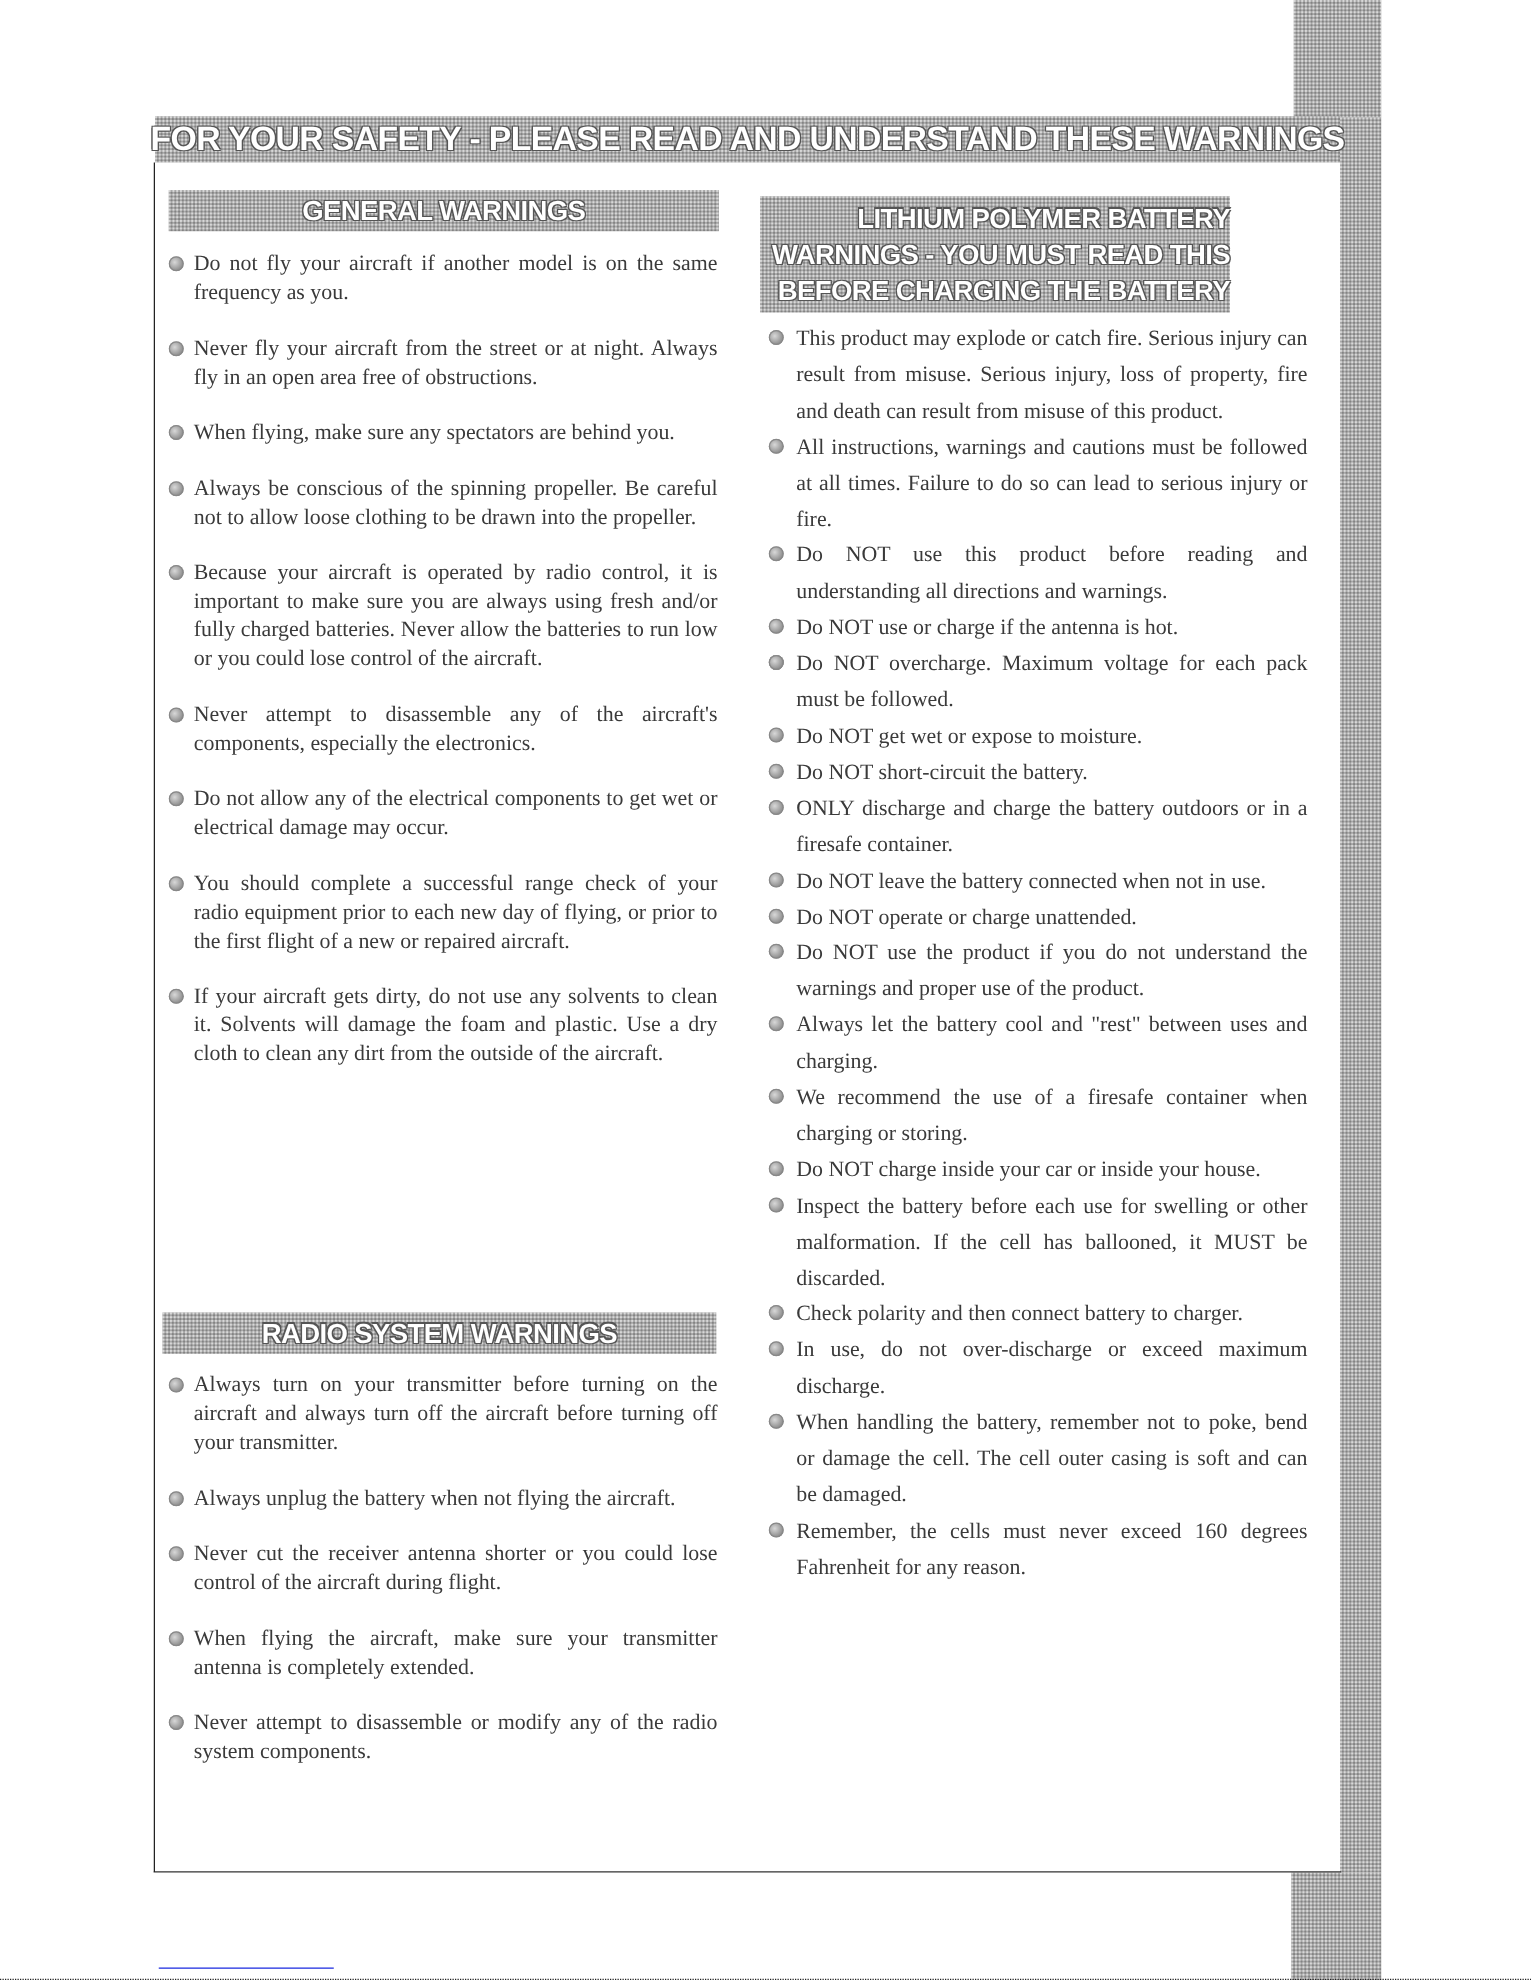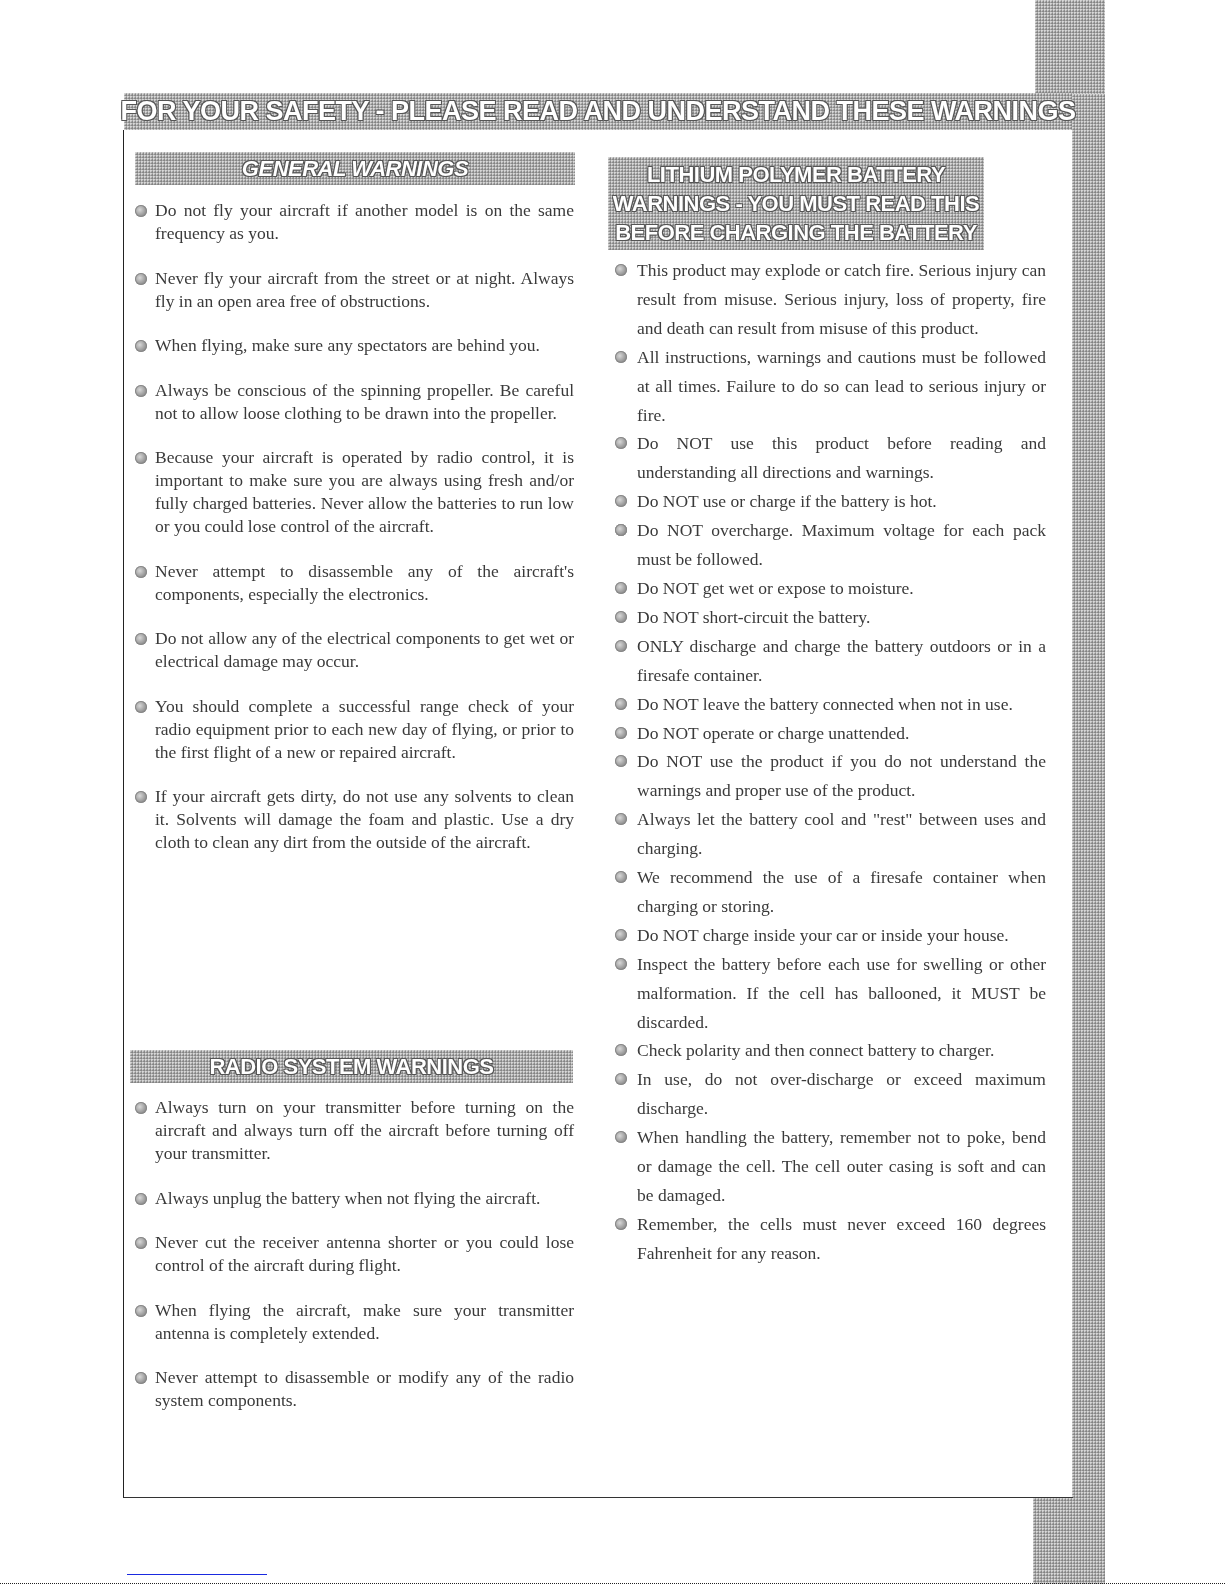--- a/index.html
+++ b/index.html
@@ -22,27 +22,28 @@
   
   .frame { position: absolute; left: 123px; top: 130px; width: 949px; height: 1367px;
            border-left: 1.5px solid #222; border-bottom: 1.5px solid #333; }
 
   .banner { position: absolute; left: 124px; top: 93px; width: 948px; height: 37px;
             display: flex; align-items: center; justify-content: center; }
   .banner-text, .section-title {
     color: #ffffff; font-weight: bold; text-transform: uppercase;
     text-shadow: -1px -1px 0 #555, 1px -1px 0 #555, -1px 1px 0 #555, 1px 1px 0 #555;
     letter-spacing: -0.5px;
+    text-align: right;
   }
   .banner-text { font-size: 27px; white-space: nowrap; }
 
   .section-head { position: absolute; display: flex; align-items: center; justify-content: center;
                   text-align: center; }
   .section-title { font-size: 22px; line-height: 29px; }
-  #general-head { left: 135px; top: 152px; width: 440px; height: 33px; font-style: italic; }
+  #general-head { left: 135px; top: 152px; width: 440px; height: 33px; }
   #radio-head   { left: 130px; top: 1050px; width: 443px; height: 33px; }
   #lipo-head    { left: 608px; top: 157px; width: 376px; height: 93px; }
   #lipo-head .section-title { width: 420px; }
 
   ul { list-style: none; margin: 0; padding: 0; position: absolute; }
   li { position: relative; text-align: justify; font-size: 17.5px; font-family: Liberation Serif, serif; }
   .bullet { position: absolute; width: 12px; height: 12px; border-radius: 50%;
             background: radial-gradient(circle at 40% 40%, #d8d8d8 0%, #9a9a9a 55%, #6e6e6e 100%);
             box-shadow: inset 0 0 0 1px #888; }
 
@@ -101,21 +102,21 @@
     <li><span class="bullet"></span><span>Never attempt to disassemble or modify any of the radio system components.</span></li>
   </ul>
 
 <div id="lipo-head" class="section-head halftone">
   <span class="section-title">LITHIUM POLYMER BATTERY WARNINGS - YOU MUST READ THIS BEFORE CHARGING THE BATTERY</span>
 </div>
 <ul id="lipo-list">
     <li><span class="bullet"></span><span>This product may explode or catch fire. Serious injury can result from misuse. Serious injury, loss of property, fire and death can result from misuse of this product.</span></li>
     <li><span class="bullet"></span><span>All instructions, warnings and cautions must be followed at all times. Failure to do so can lead to serious injury or fire.</span></li>
     <li><span class="bullet"></span><span>Do NOT use this product before reading and understanding all directions and warnings.</span></li>
-    <li><span class="bullet"></span><span>Do NOT use or charge if the battery is hot.</span></li>
+    <li><span class="bullet"></span><span>Do NOT use or charge if the antenna is hot.</span></li>
     <li><span class="bullet"></span></li>
     <li><span class="bullet"></span><span>Do NOT overcharge. Maximum voltage for each pack must be followed.</span></li>
     <li><span class="bullet"></span><span>Do NOT get wet or expose to moisture.</span></li>
     <li><span class="bullet"></span><span>Do NOT short-circuit the battery.</span></li>
     <li><span class="bullet"></span><span>ONLY discharge and charge the battery outdoors or in a firesafe container.</span></li>
     <li><span class="bullet"></span><span>Do NOT leave the battery connected when not in use.</span></li>
     <li><span class="bullet"></span><span>Do NOT operate or charge unattended.</span></li>
     <li><span class="bullet"></span><span>Do NOT use the product if you do not understand the warnings and proper use of the product.</span></li>
     <li><span class="bullet"></span><span>Always let the battery cool and "rest" between uses and charging.</span></li>
     <li><span class="bullet"></span><span>We recommend the use of a firesafe container when charging or storing.</span></li>

